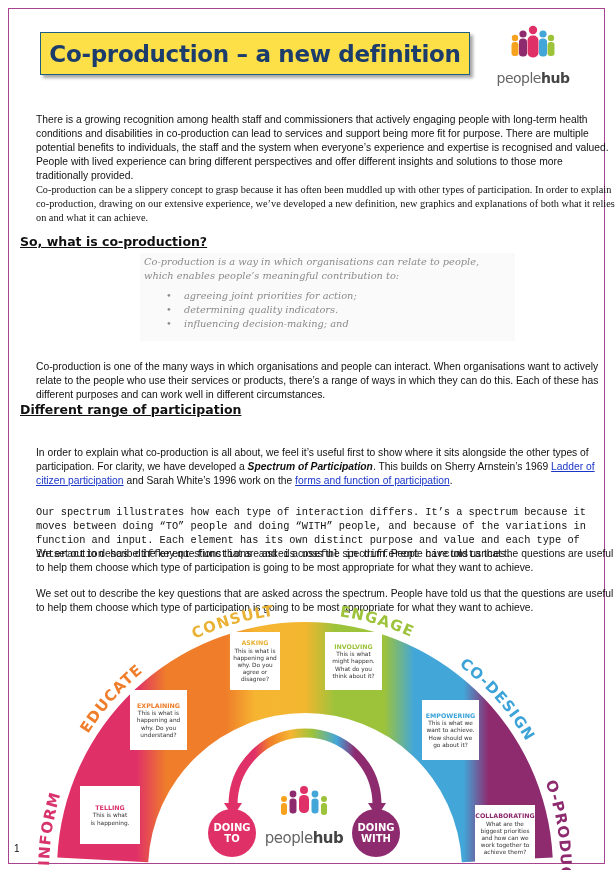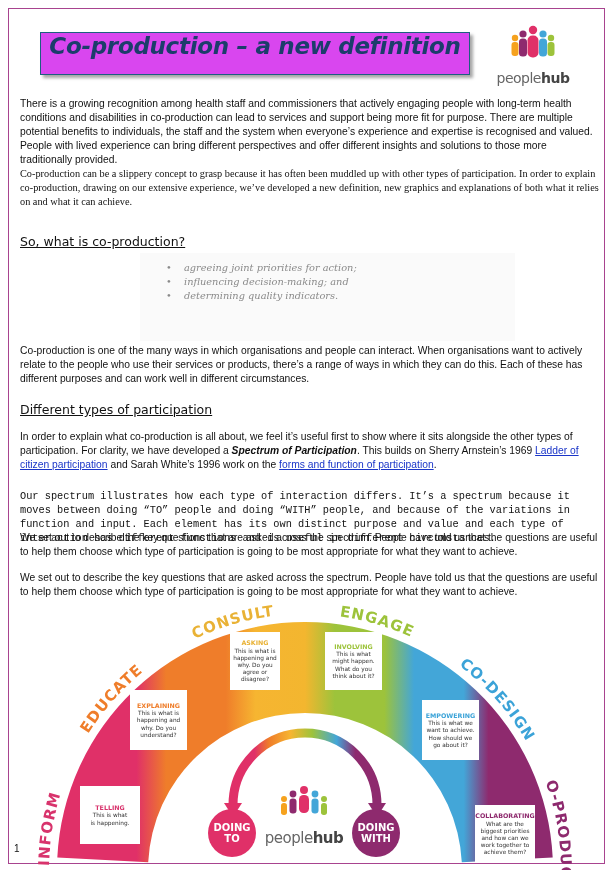--- a/index.html
+++ b/index.html
@@ -1,24 +1,24 @@
 <!DOCTYPE html>
 <html><head>
 <meta charset="utf-8">
 <style>
   html,body{margin:0;padding:0;background:#fff;}
   body{width:615px;height:870px;position:relative;overflow:hidden;font-family:"Liberation Sans",sans-serif;color:#111;}
   .page-border{position:absolute;left:8px;top:8px;width:597px;height:856px;border:1.5px solid #a8438f;box-sizing:border-box;}
-  .title-box{position:absolute;left:40px;top:32px;width:430px;height:43px;background:#d946ef;border:1.5px solid #1d5f80;box-shadow:3px 3px 3px rgba(0,0,0,0.35);box-sizing:border-box;display:flex;align-items:flex-start;justify-content:center;font-style:italic;}
+  .title-box{position:absolute;left:40px;top:32px;width:430px;height:43px;background:#fde047;border:1.5px solid #1d5f80;box-shadow:3px 3px 3px rgba(0,0,0,0.35);box-sizing:border-box;display:flex;align-items:center;justify-content:center;}
   .title-box h1{margin:0;font-family:"DejaVu Sans",sans-serif;font-weight:bold;font-size:23px;color:#1c3d6b;letter-spacing:-0.3px;}
   .logo-top{position:absolute;left:488px;top:24px;width:90px;height:62px;}
   .logo-text{position:absolute;left:0;right:0;bottom:0;text-align:center;font-family:"DejaVu Sans",sans-serif;font-size:14px;color:#666;letter-spacing:-0.5px;}
   .logo-text b{color:#444;font-weight:bold;}
-  .txt{position:absolute;left:20px;width:580px;font-family:"Liberation Sans",sans-serif;font-size:10.3px;line-height:14px;color:#111;margin:0;}
-  .h2{position:absolute;left:20px;font-family:"DejaVu Sans",sans-serif;font-weight:normal;font-size:12.5px;text-decoration:underline;color:#111;margin:0;}
+  .txt{position:absolute;left:20px;width:580px;font-family:"Liberation Sans",sans-serif;font-size:10.3px;line-height:14px;color:#111;margin:16px;}
+  .h2{position:absolute;left:20px;font-family:"DejaVu Sans",sans-serif;font-weight:bold;font-size:12.5px;text-decoration:underline;color:#111;margin:0;}
   .quote{position:absolute;left:140px;top:253px;width:375px;height:88px;background:#fafafa;font-family:"DejaVu Serif",serif;font-style:italic;font-size:9.8px;line-height:14px;color:#8a8a8a;box-sizing:border-box;padding:2px 4px;}
   .quote ul{margin:6px 0 16px 0;padding-left:40px;list-style:none;}
   .quote li{position:relative;line-height:14px;}
   .quote li::before{content:"•";position:absolute;left:-18px;color:#8a8a8a;font-style:normal;}
   a.link{color:#1a35c8;text-decoration:underline;}
   .diagram{position:absolute;left:0;top:590px;width:615px;height:280px;}
   .pnum{position:absolute;left:14px;top:843px;font-size:10px;color:#111;}
 </style>
 </head>
 <body>
@@ -46,30 +46,31 @@
   </svg>
   <div class="logo-text"><span>people</span><b>hub</b></div>
 </div>
 
 <p class="txt" style="top:97px;">There is a growing recognition among health staff and commissioners that actively engaging people with long-term health conditions and disabilities in co-production can lead to services and support being more fit for purpose. There are multiple potential benefits to individuals, the staff and the system when everyone’s experience and expertise is recognised and valued. People with lived experience can bring different perspectives and offer different insights and solutions to those more traditionally provided.</p>
 <p class="txt" style="top:167px;font-family:Liberation Serif, serif;">Co-production can be a slippery concept to grasp because it has often been muddled up with other types of participation. In order to explain co-production, drawing on our extensive experience, we’ve developed a new definition, new graphics and explanations of both what it relies on and what it can achieve.</p>
 
 <h2 class="h2" style="top:234px;">So, what is co-production?</h2>
 
 <div class="quote">
+  <div>Co-production is a way in which organisations can relate to people, which enables people’s meaningful contribution to:</div>
   <ul>
     <li>agreeing joint priorities for action;</li>
+    <li>determining quality indicators.</li>
     <li>influencing decision-making; and</li>
-    <li>determining quality indicators.</li>
   </ul>
 </div>
 
 <p class="txt" style="top:344px;">Co-production is one of the many ways in which organisations and people can interact. When organisations want to actively relate to the people who use their services or products, there’s a range of ways in which they can do this. Each of these has different purposes and can work well in different circumstances.</p>
 
-<h2 class="h2" style="top:402px;">Different types of participation</h2>
+<h2 class="h2" style="top:402px;">Different range of participation</h2>
 
 <p class="txt" style="top:430px;"><span>In order to explain what co-production is all about, we feel it’s useful first to show where it sits alongside the other types of participation. For clarity, we have developed a </span><b><i>Spectrum of Participation</i></b><span>. This builds on Sherry Arnstein’s 1969 </span><a class="link" href="#">Ladder of citizen participation</a><span> and Sarah White’s 1996 work on the </span><a class="link" href="#">forms and function of participation</a><span>.</span></p>
 
 <p class="txt" style="top:489px;font-family:Liberation Mono, monospace;">Our spectrum illustrates how each type of interaction differs. It’s a spectrum because it moves between doing “TO” people and doing “WITH” people, and because of the variations in function and input. Each element has its own distinct purpose and value and each type of interaction has different functions and is useful in different circumstances.</p>
 <p class="txt" style="top:531px;">We set out to describe the key questions that are asked across the spectrum. People have told us that the questions are useful to help them choose which type of participation is going to be most appropriate for what they want to achieve.</p>
 <p class="txt" style="top:571px;">We set out to describe the key questions that are asked across the spectrum. People have told us that the questions are useful to help them choose which type of participation is going to be most appropriate for what they want to achieve.</p>
 
 <svg class="diagram" id="diagram" viewBox="0 590 615 280" width="615" height="280">
   <defs>
     <linearGradient id="outerGrad" x1="57" y1="0" x2="553" y2="0" gradientUnits="userSpaceOnUse">

